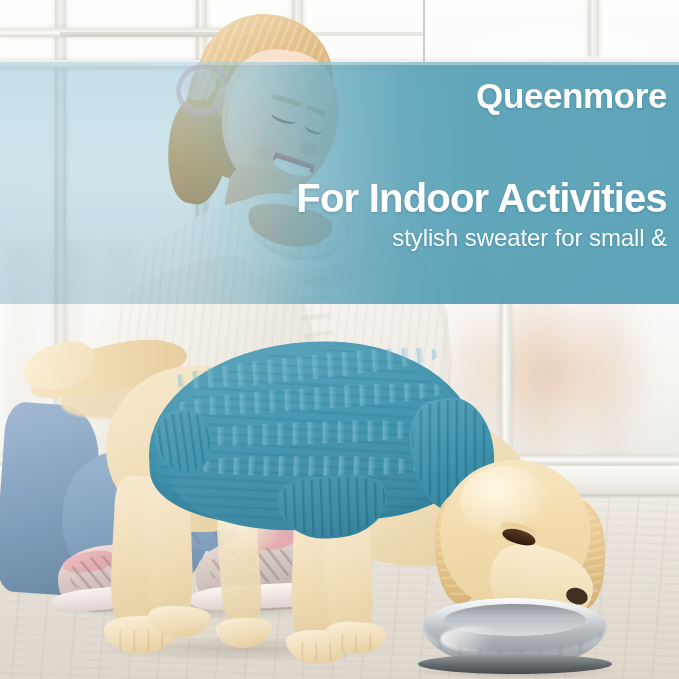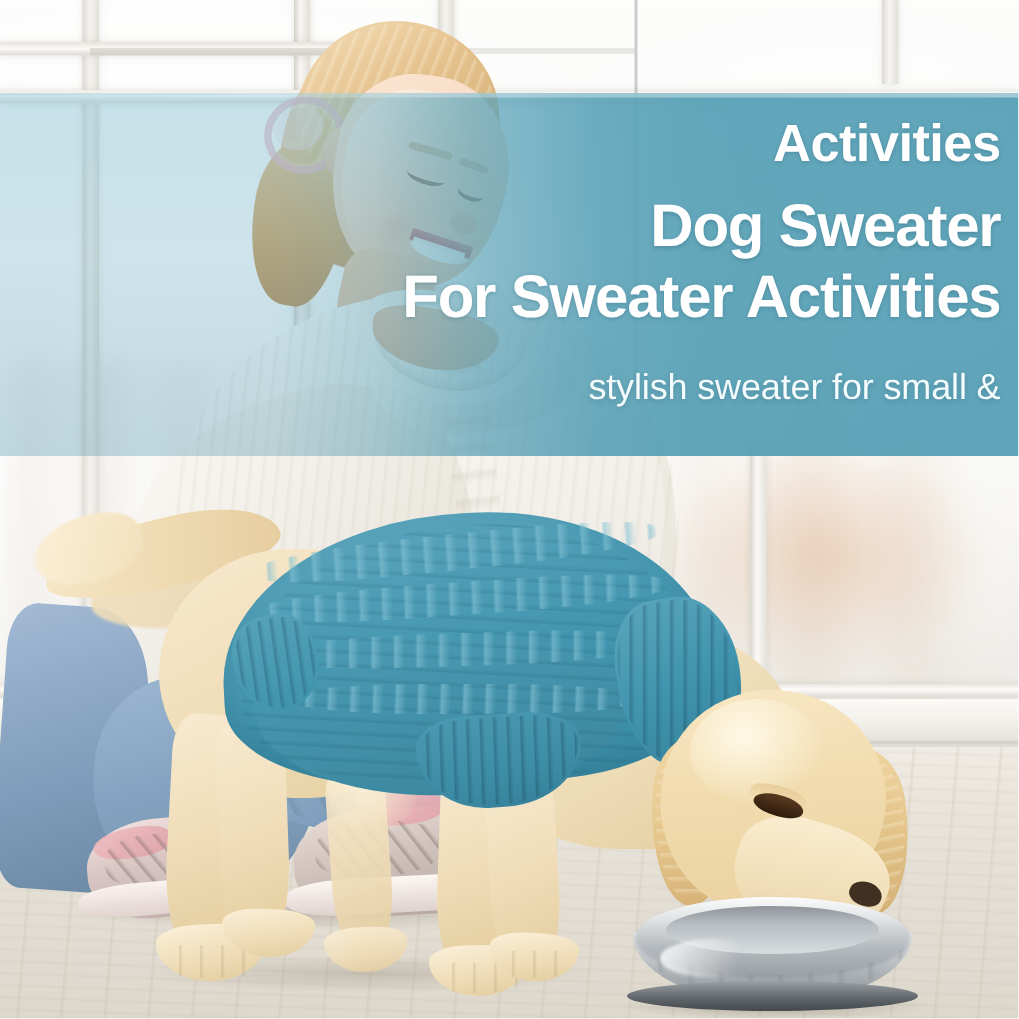--- a/index.html
+++ b/index.html
@@ -694,21 +694,21 @@
   .h1{top:69px;}
   .h2{top:116px;}
   .sub{
     position:absolute;right:12px;
     font-size:24px;font-weight:400;line-height:1.18;
     letter-spacing:-.1px;
     color:#f4fbfd;
     text-shadow:0 1px 3px rgba(30,80,100,.26);
     white-space:nowrap;
   }
-  .sub1{top:183px;}
+  .sub1{top:162px;}
   .sub2{top:204px;}
 </style>
 </head>
 <body>
 
 <div id="canvas">
 
   <div class="scene">
 
     <div class="room-bg"></div>
@@ -845,20 +845,19 @@
       <div class="bowl-rim"></div>
       <div class="bowl-inner"></div>
       <div class="bowl-sheen"></div>
       <div class="bowl-base"></div>
     </div>
 
     <div class="overlay-band"></div>
     <div class="overlay-edge-top"></div>
 
     <div class="textblock">
-      <div class="brand">Activities</div>
-      <div class="h-line h1">Dog Sweater</div>
-      <div class="h-line h2">For Sweater Activities</div>
+      <div class="brand">Queenmore</div>
+      <div class="h-line h2">For Indoor Activities</div>
       <div class="sub sub1">stylish sweater for small &amp;</div>
     </div>
 
   </div>
 </div>
 
 </body></html>

